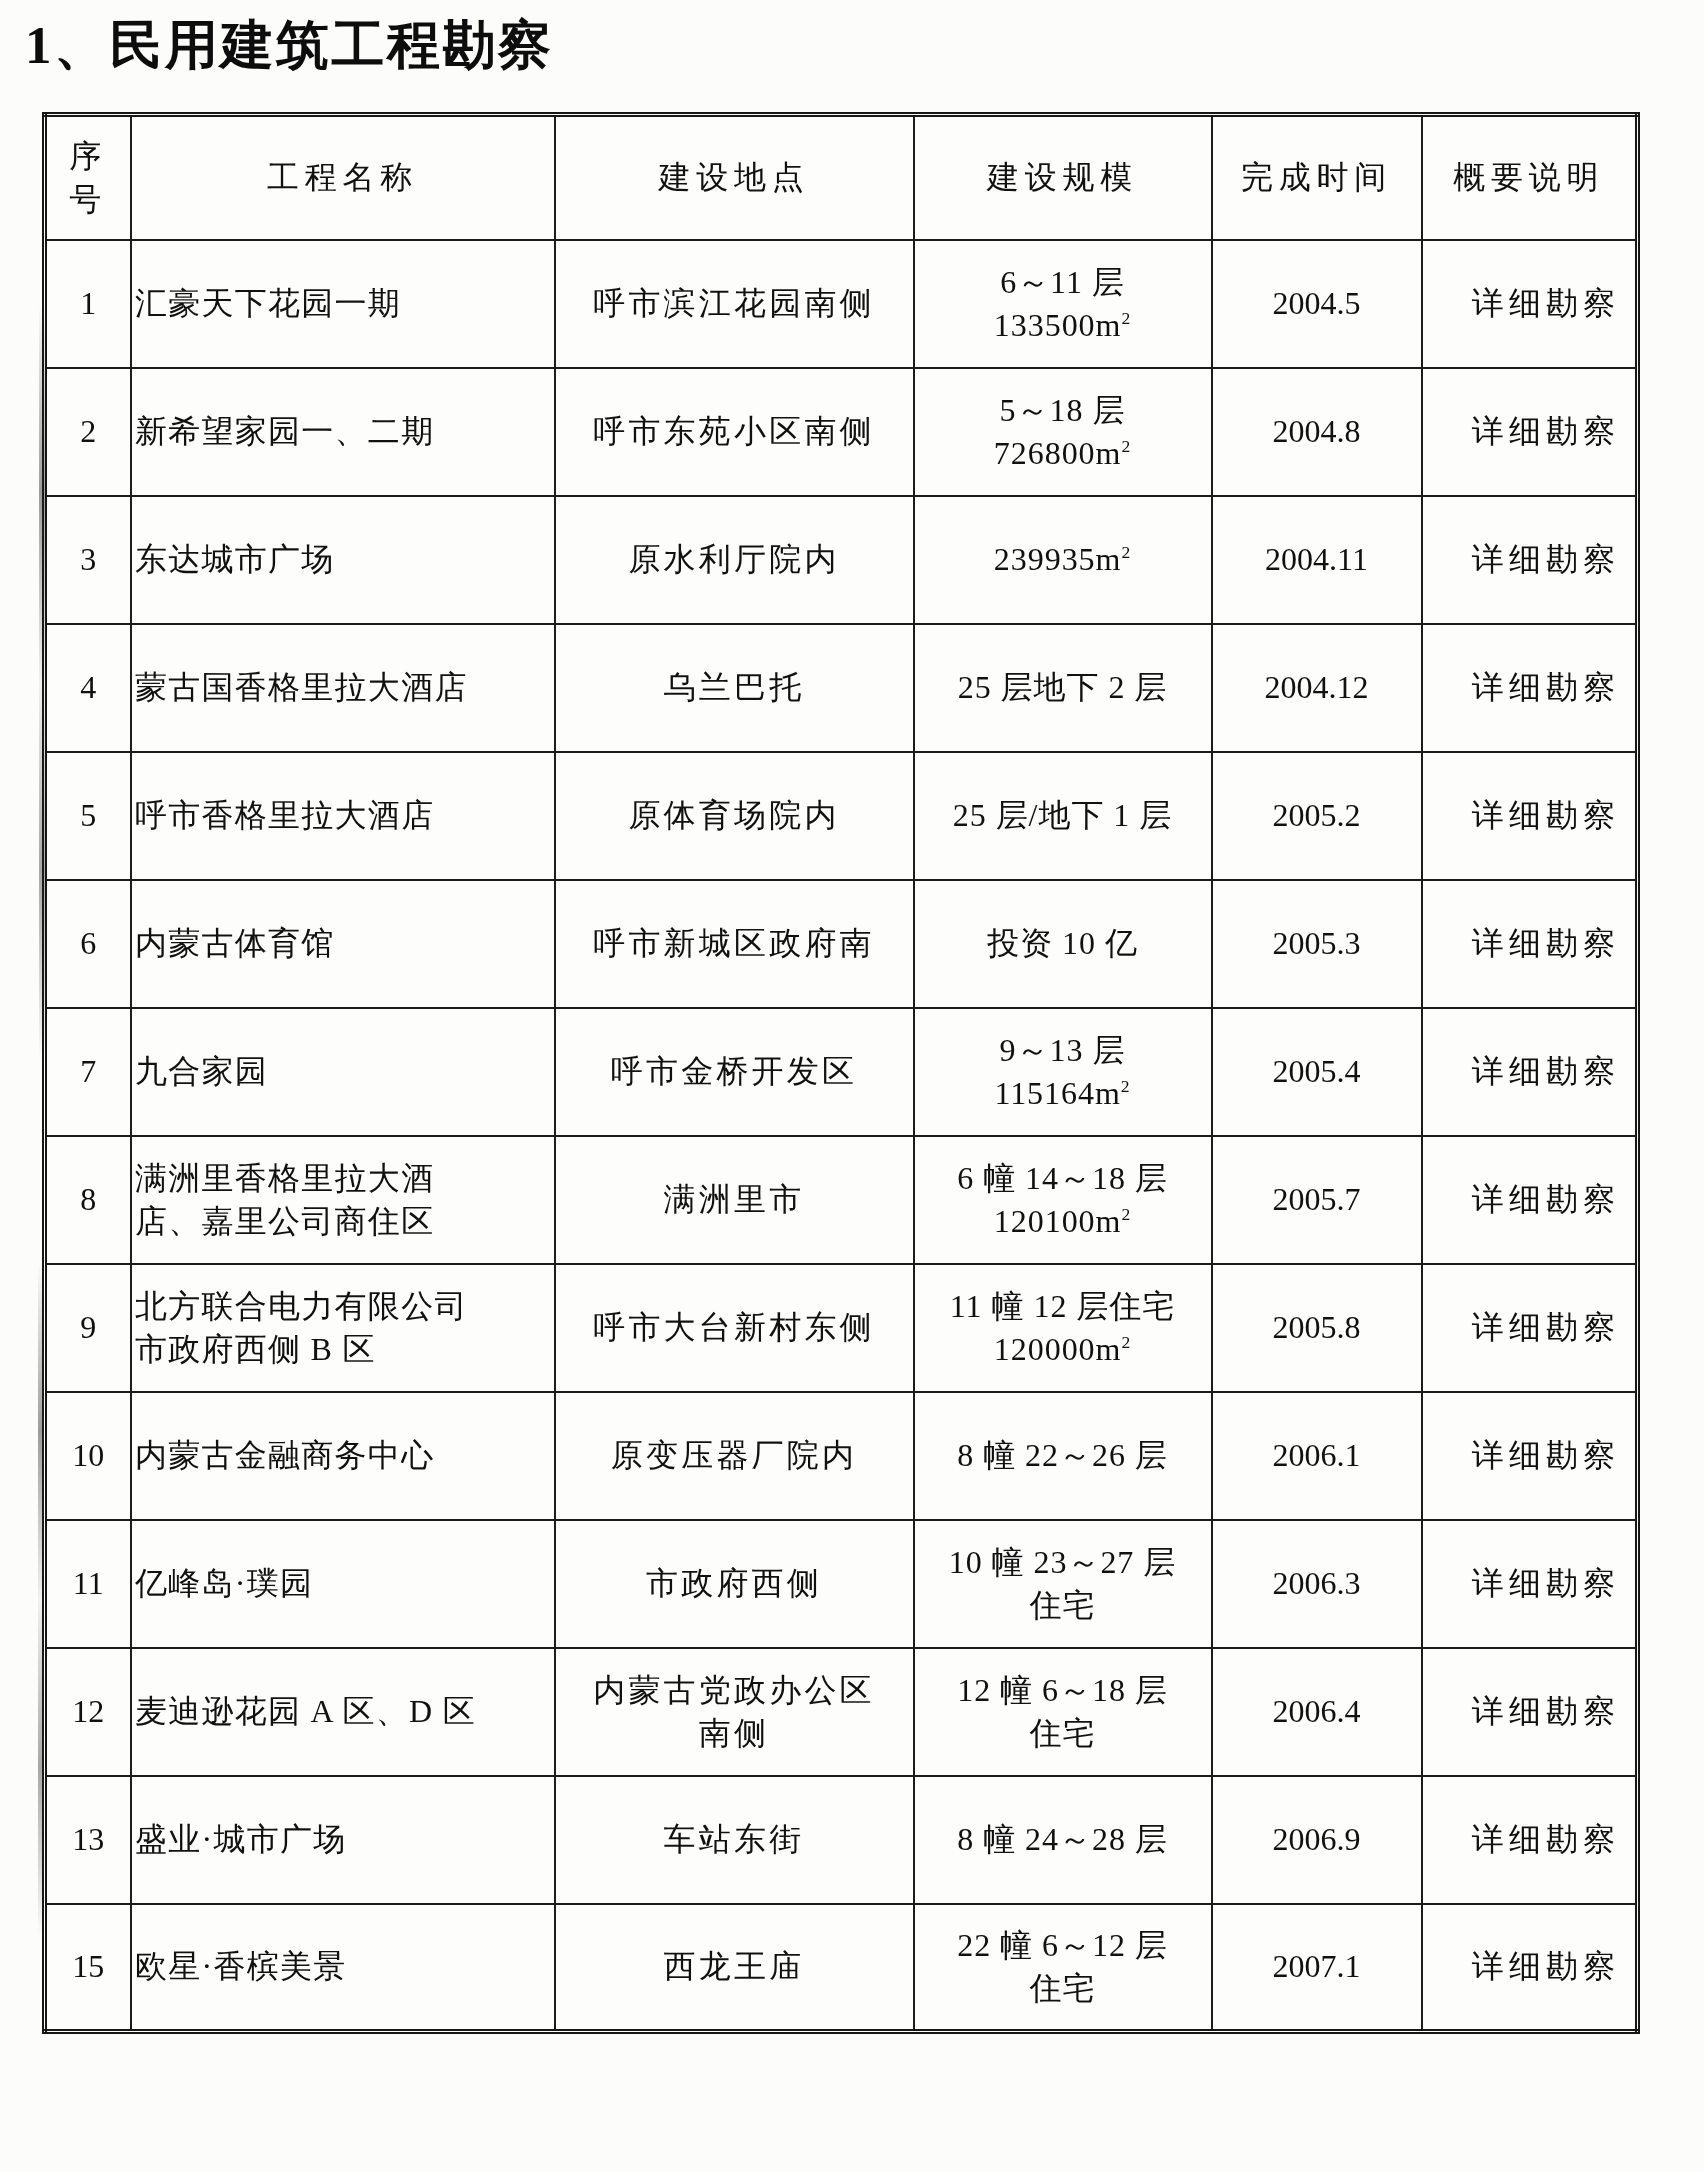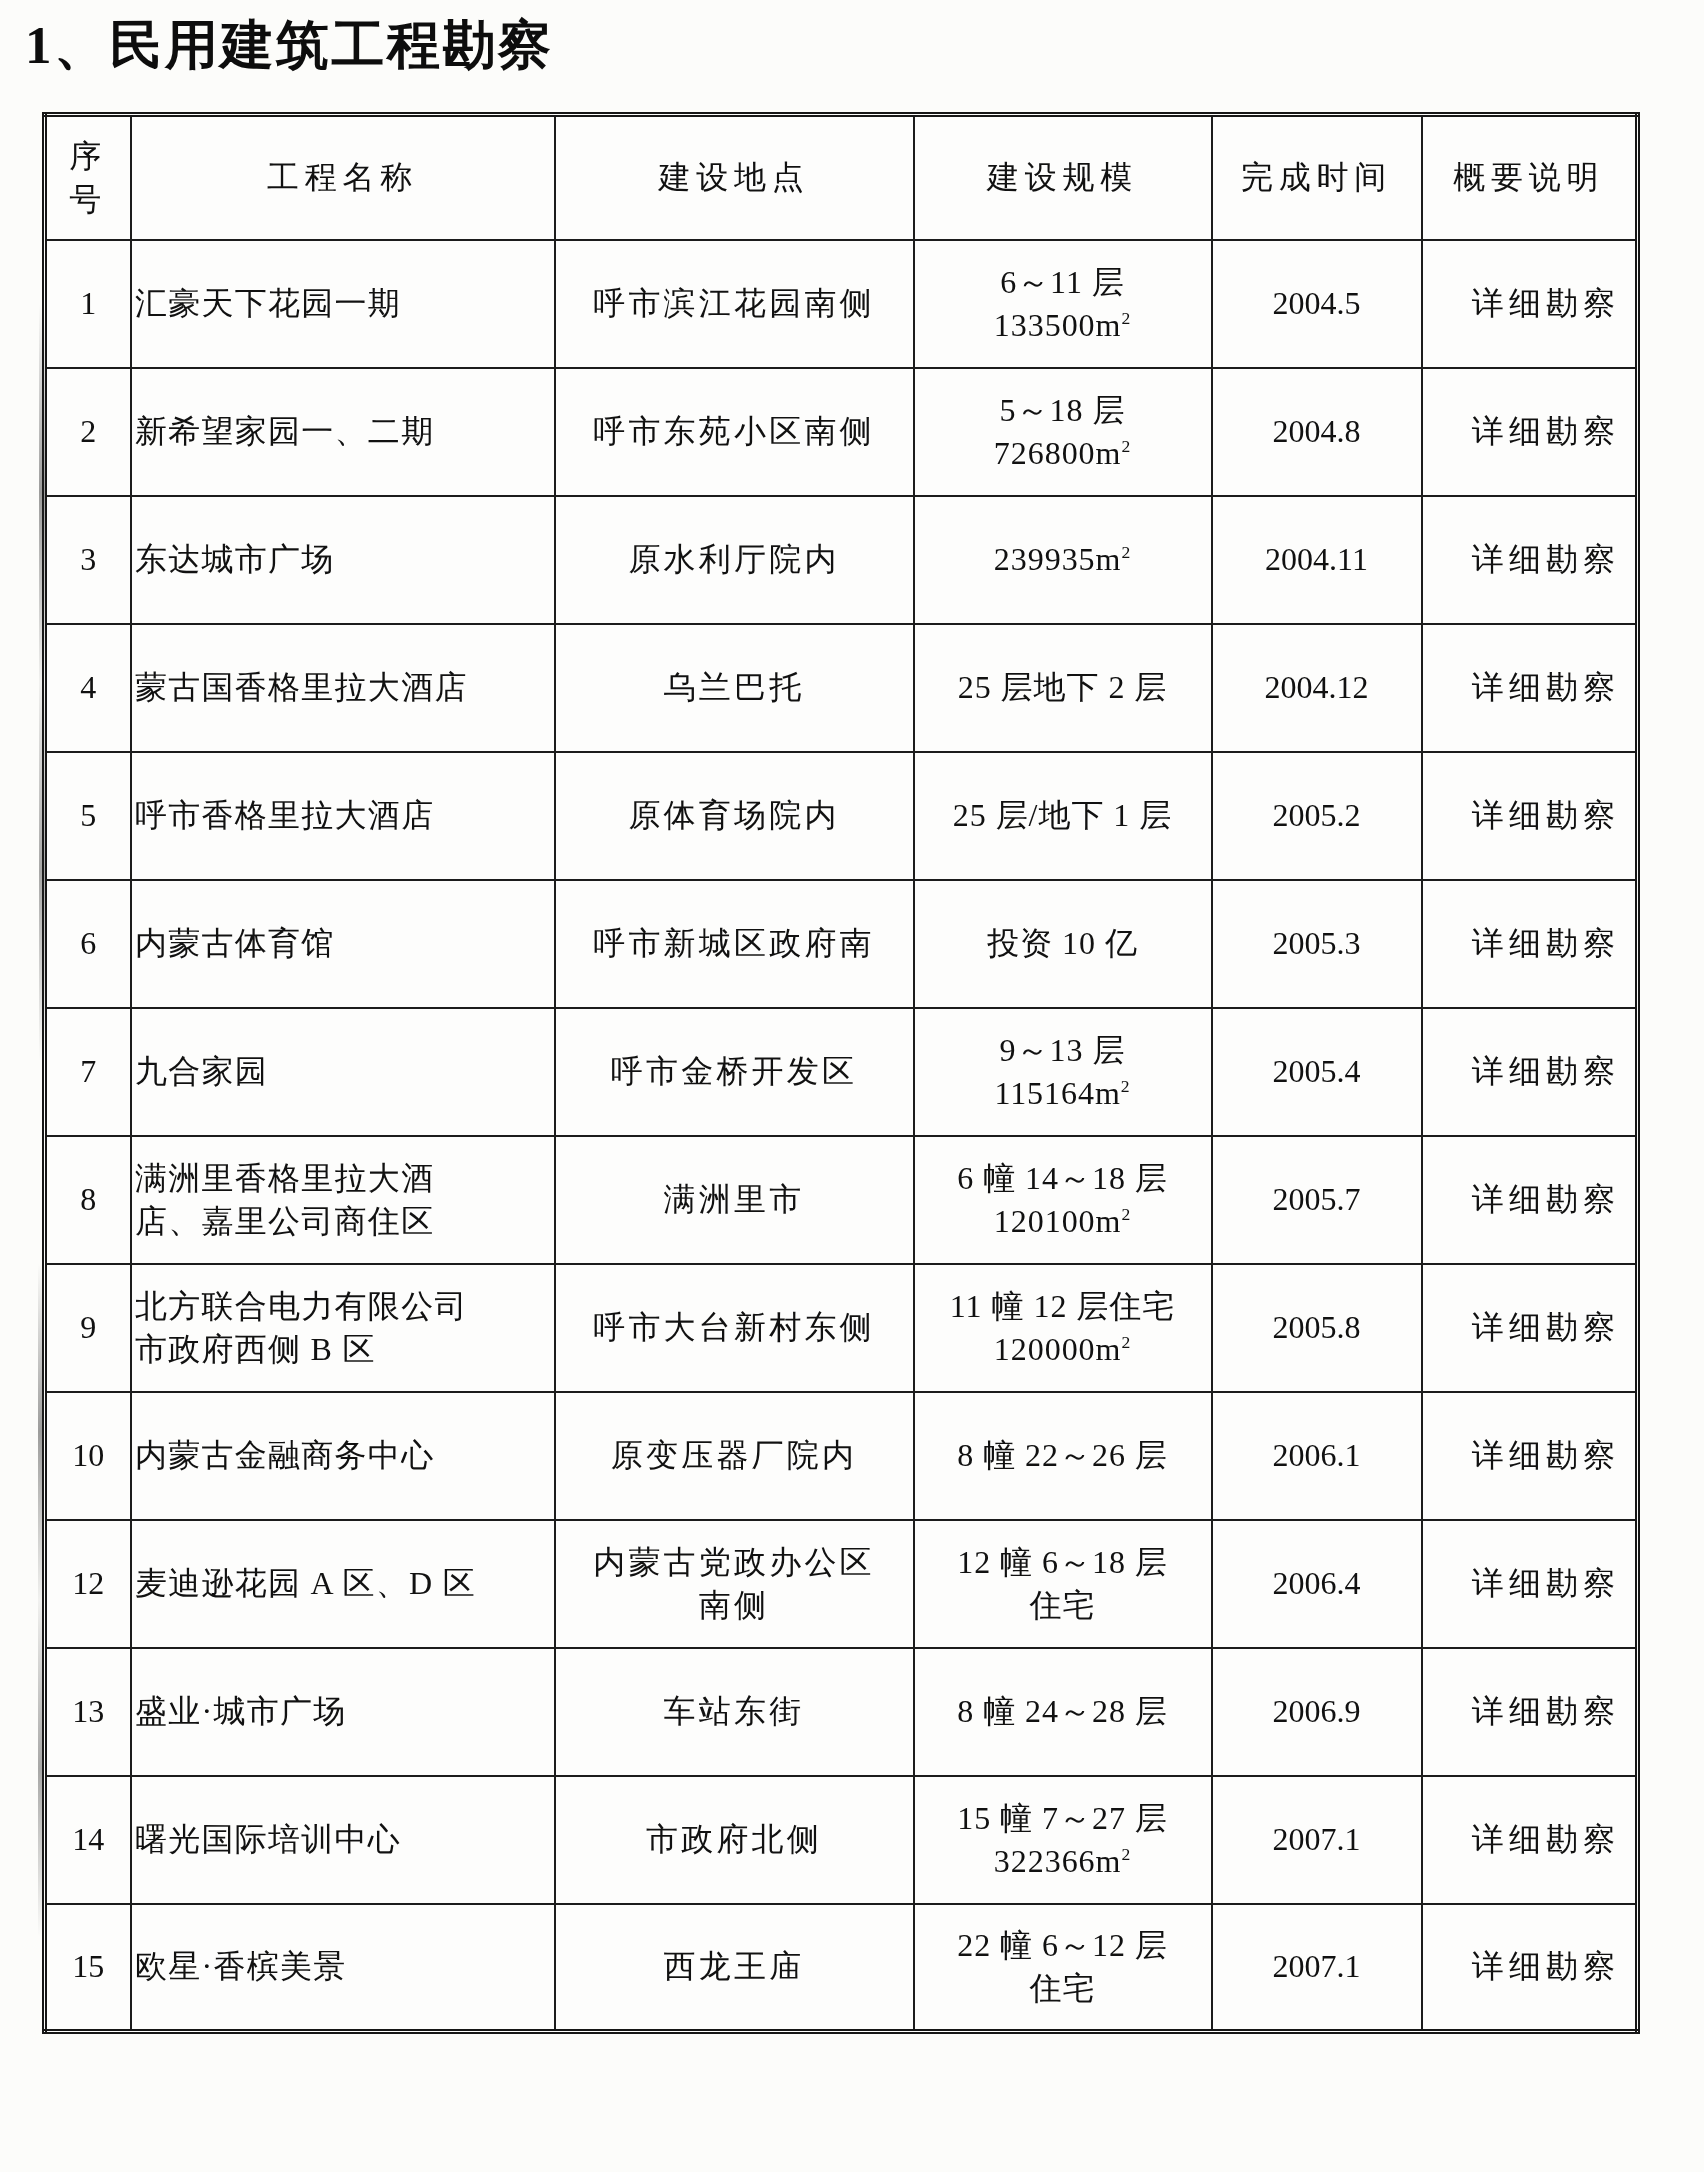--- a/index.html
+++ b/index.html
@@ -303,20 +303,41 @@
           </td>
           <td class="col-time">
             <div class="cell-line">2006.1</div>
           </td>
           <td class="col-summary">
             <div class="cell-line">详细勘察</div>
           </td>
         </tr>
         <tr>
           <td class="col-seq">
+            <div class="cell-line">11</div>
+          </td>
+          <td class="col-name">
+            <div class="cell-line">亿峰岛·璞园</div>
+          </td>
+          <td class="col-loc">
+            <div class="cell-line">市政府西侧</div>
+          </td>
+          <td class="col-scale">
+            <div class="cell-line">10 幢 23～27 层</div>
+            <div class="cell-line">住宅</div>
+          </td>
+          <td class="col-time">
+            <div class="cell-line">2006.3</div>
+          </td>
+          <td class="col-summary">
+            <div class="cell-line">详细勘察</div>
+          </td>
+        </tr>
+        <tr>
+          <td class="col-seq">
             <div class="cell-line">12</div>
           </td>
           <td class="col-name">
             <div class="cell-line">麦迪逊花园 A 区、D 区</div>
           </td>
           <td class="col-loc">
             <div class="cell-line">内蒙古党政办公区</div>
             <div class="cell-line">南侧</div>
           </td>
           <td class="col-scale">
@@ -338,41 +359,20 @@
             <div class="cell-line">盛业·城市广场</div>
           </td>
           <td class="col-loc">
             <div class="cell-line">车站东街</div>
           </td>
           <td class="col-scale">
             <div class="cell-line">8 幢 24～28 层</div>
           </td>
           <td class="col-time">
             <div class="cell-line">2006.9</div>
-          </td>
-          <td class="col-summary">
-            <div class="cell-line">详细勘察</div>
-          </td>
-        </tr>
-        <tr>
-          <td class="col-seq">
-            <div class="cell-line">14</div>
-          </td>
-          <td class="col-name">
-            <div class="cell-line">曙光国际培训中心</div>
-          </td>
-          <td class="col-loc">
-            <div class="cell-line">市政府北侧</div>
-          </td>
-          <td class="col-scale">
-            <div class="cell-line">15 幢 7～27 层</div>
-            <div class="cell-line">322366m<sup>2</sup></div>
-          </td>
-          <td class="col-time">
-            <div class="cell-line">2007.1</div>
           </td>
           <td class="col-summary">
             <div class="cell-line">详细勘察</div>
           </td>
         </tr>
         <tr>
           <td class="col-seq">
             <div class="cell-line">15</div>
           </td>
           <td class="col-name">

